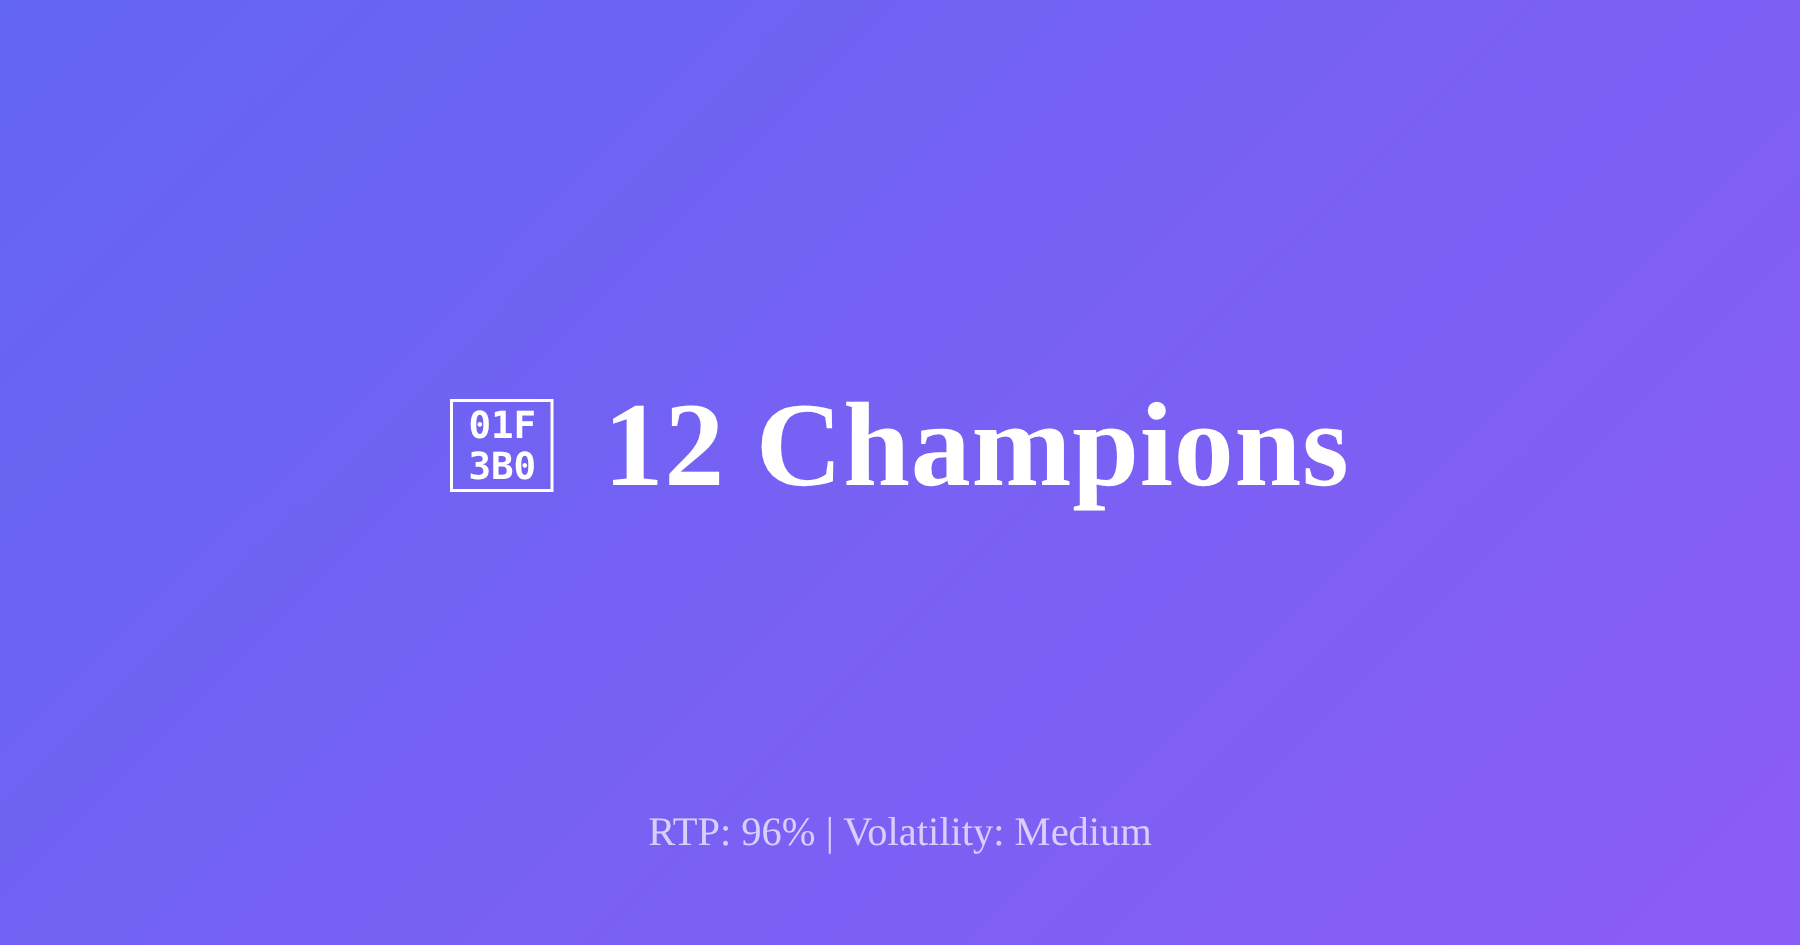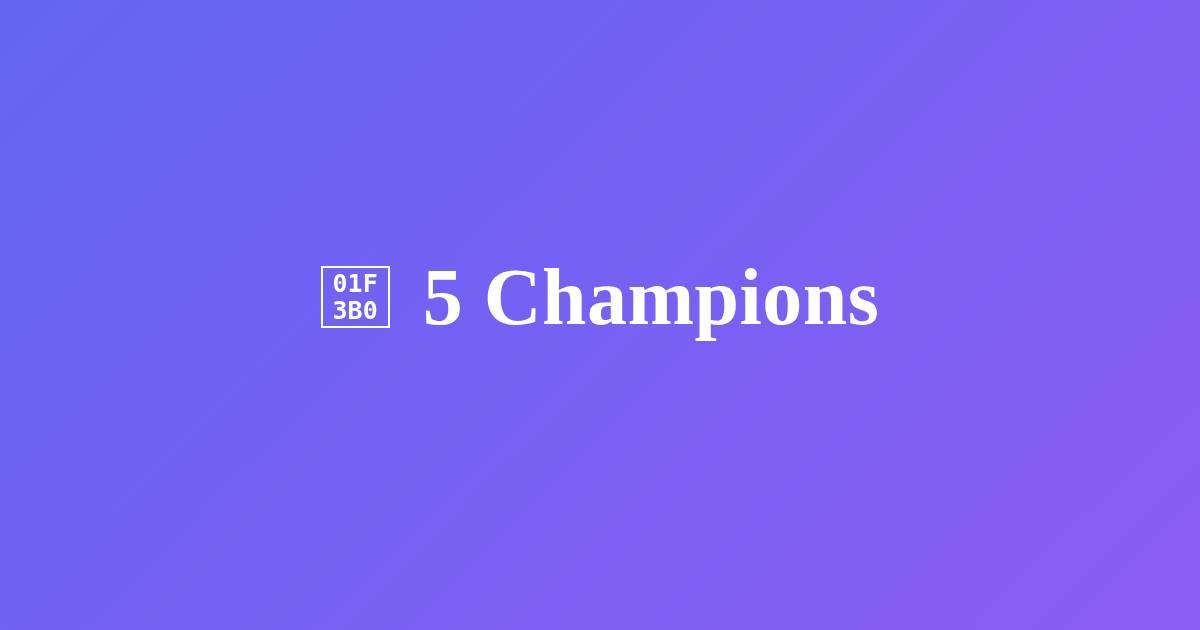--- a/index.html
+++ b/index.html
@@ -114,21 +114,22 @@
 
   <div class="hero">
 
     <div class="title-row">
 
       <span class="tofu-glyph">
         <span class="cp-row">01F</span>
         <span class="cp-row">3B0</span>
       </span>
 
-      <h1 class="title-text">5 Champions</h1>
+      <h1 class="title-text">12 Champions</h1>
 
     </div>
 
 
   </div>
 
+  <div class="footer-meta">RTP: 96% | Volatility: Medium</div>
 
 </div>
 
 </body></html>

